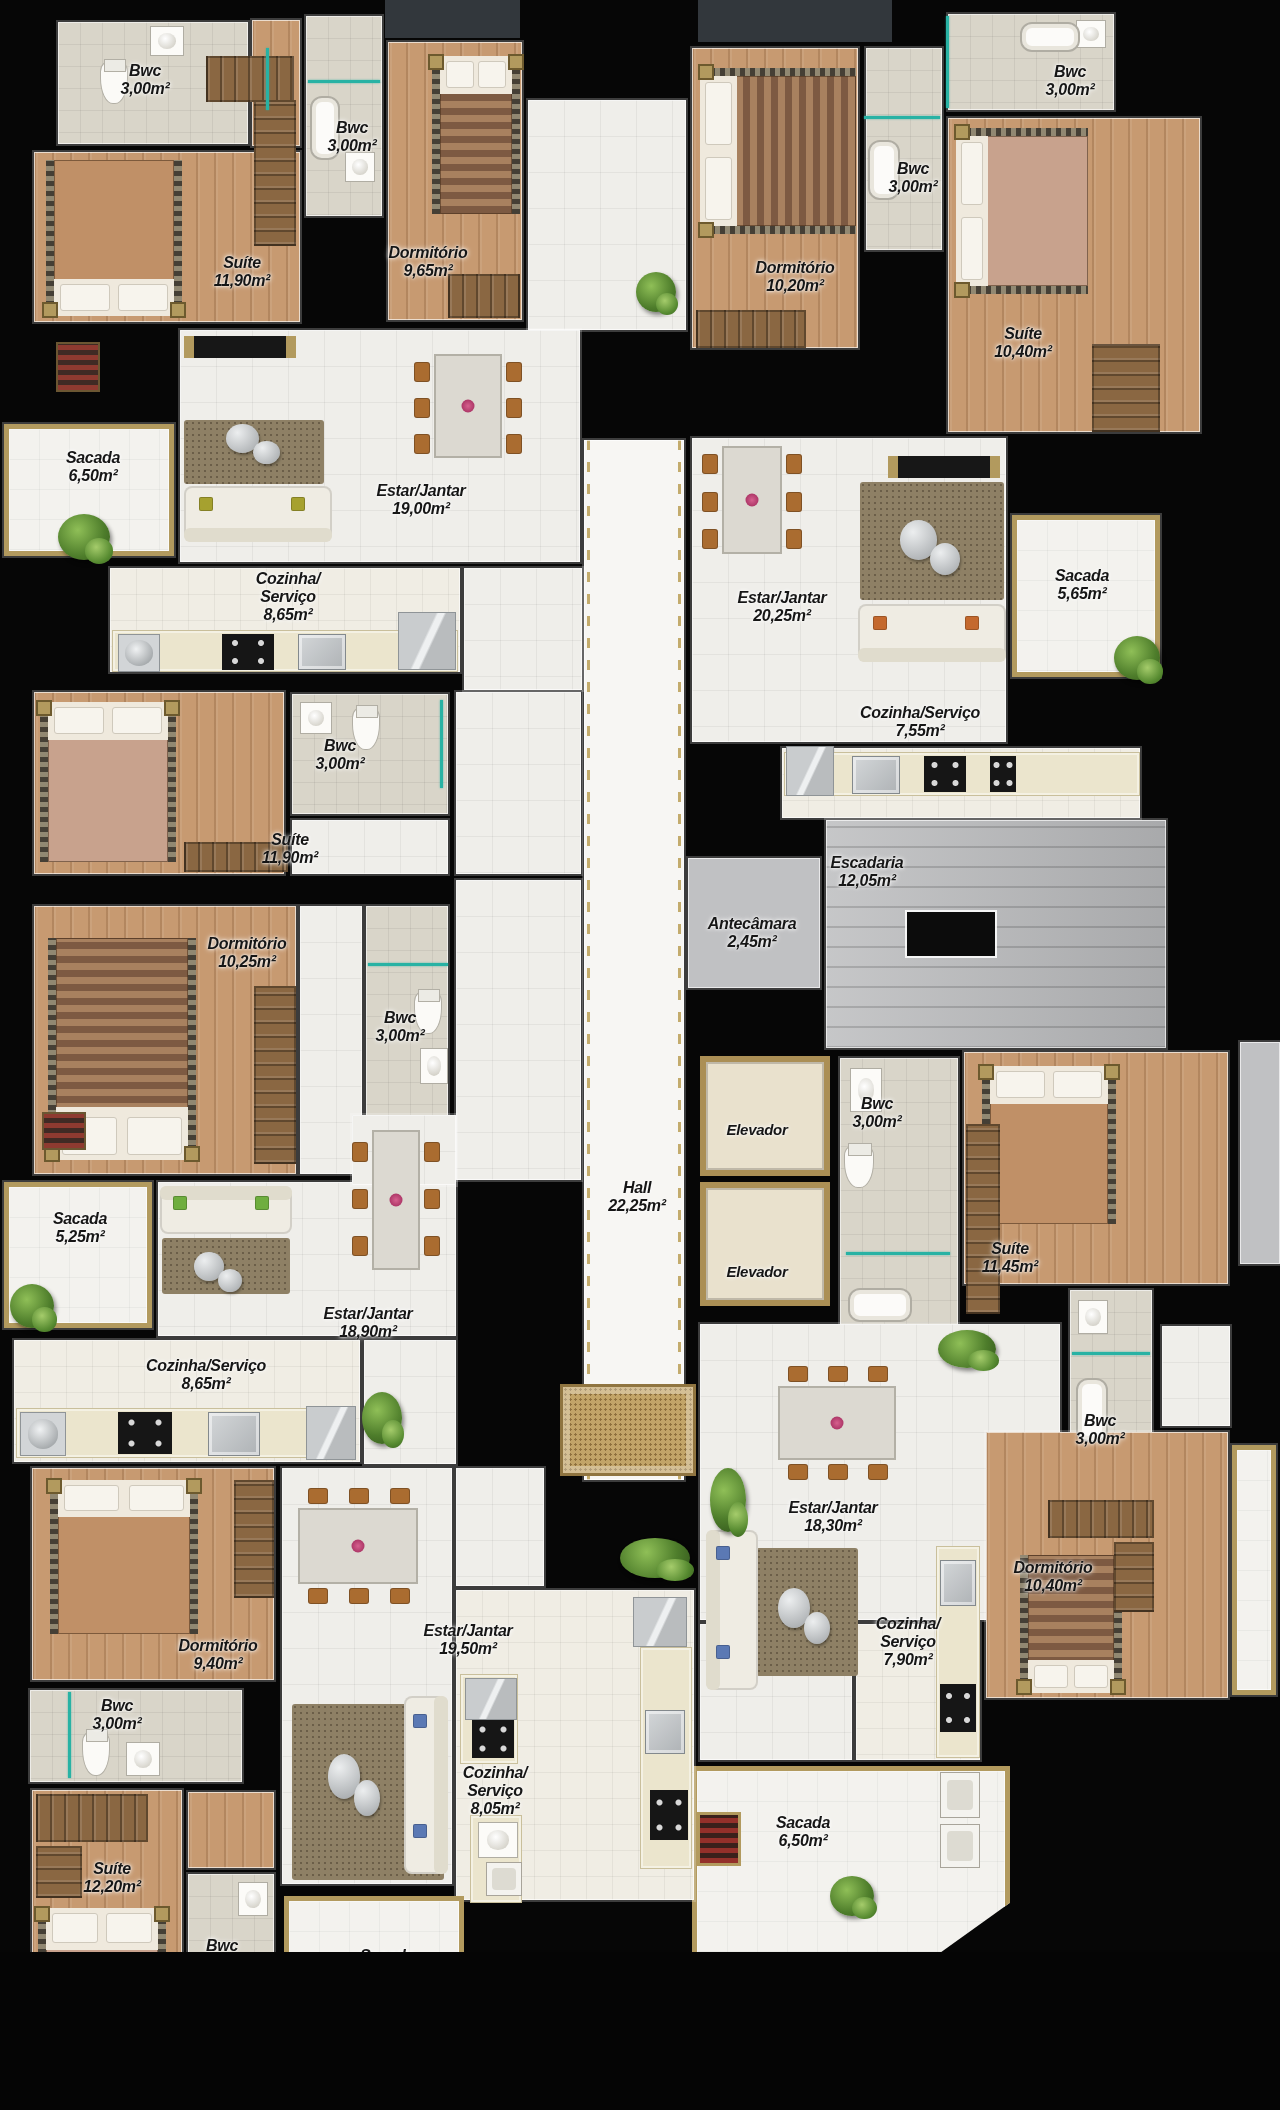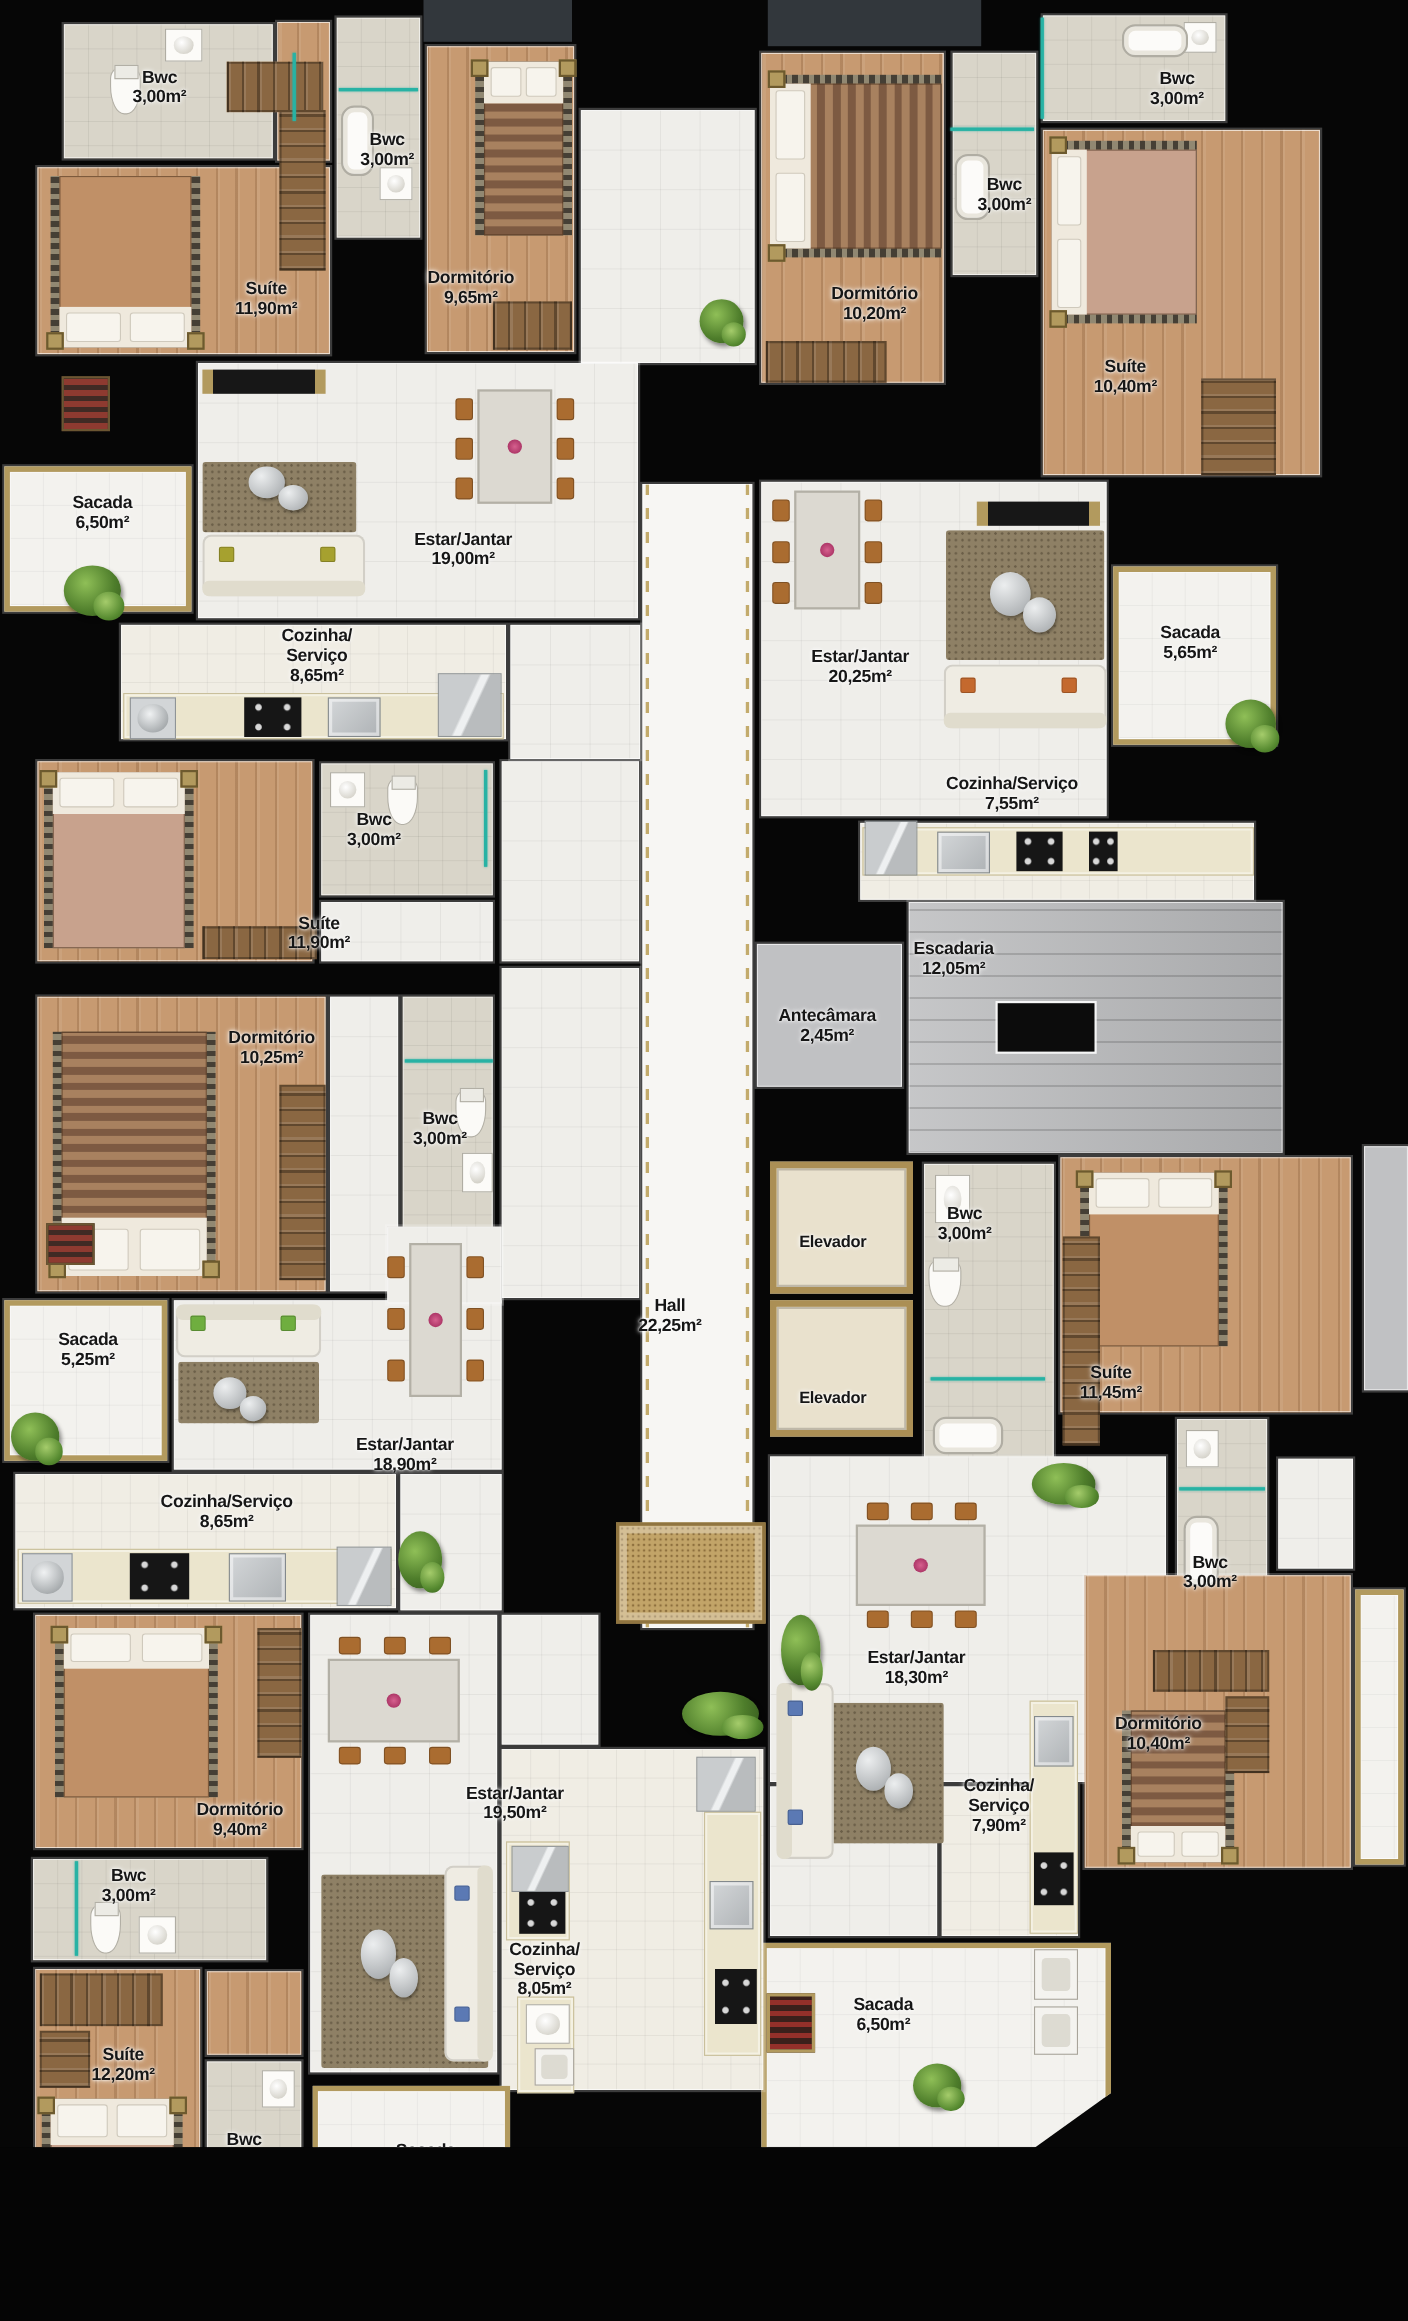--- a/index.html
+++ b/index.html
@@ -1,18 +1,18 @@
 <!DOCTYPE html>
 <html><head>
 <meta charset="utf-8">
 <title>Planta Baixa</title>
 <style>
   html,body{margin:0;padding:0;background:#050505;}
   #plan{position:relative;width:1280px;height:1952px;background:#060606;overflow:hidden;
-        font-family:"Liberation Sans",sans-serif;}
+        font-family:"Liberation Sans",sans-serif;font-style:italic;}
   .room{position:absolute;box-sizing:border-box;
         box-shadow:inset 0 0 0 1px rgba(255,255,255,.65), 0 0 0 2px rgba(255,255,255,.22);}
   .fl-wood{background-color:#c79a71;
     background-image:repeating-linear-gradient(90deg,rgba(96,56,24,.20) 0 2px,rgba(255,255,255,.08) 2px 4px,rgba(0,0,0,0) 4px 18px);}
   .fl-tile{background-color:#efeeea;
     background-image:linear-gradient(rgba(0,0,0,.05) 1px,transparent 1px),linear-gradient(90deg,rgba(0,0,0,.05) 1px,transparent 1px);
     background-size:36px 36px;}
   .fl-tile2{background-color:#f0ede4;
     background-image:linear-gradient(rgba(0,0,0,.05) 1px,transparent 1px),linear-gradient(90deg,rgba(0,0,0,.05) 1px,transparent 1px);
     background-size:26px 26px;}
@@ -592,21 +592,21 @@
       <span>8,65m²</span>
     </div>
     <div class="plabel" style="left: 867px; top: 872px;">
       <span>Escadaria</span>
       <span>12,05m²</span>
     </div>
     <div class="plabel" style="left: 752px; top: 933px;">
       <span>Antecâmara</span>
       <span>2,45m²</span>
     </div>
-    <div class="plabel" style="left: 609px; top: 1197px;">
+    <div class="plabel" style="left: 637px; top: 1197px;">
       <span>Hall</span>
       <span>22,25m²</span>
     </div>
     <div class="plabel" style="left: 757px; top: 1130px; font-size: 15px;">
       <span>Elevador</span>
     </div>
     <div class="plabel" style="left: 757px; top: 1272px; font-size: 15px;">
       <span>Elevador</span>
     </div>
     <div class="plabel" style="left: 877px; top: 1113px;">

